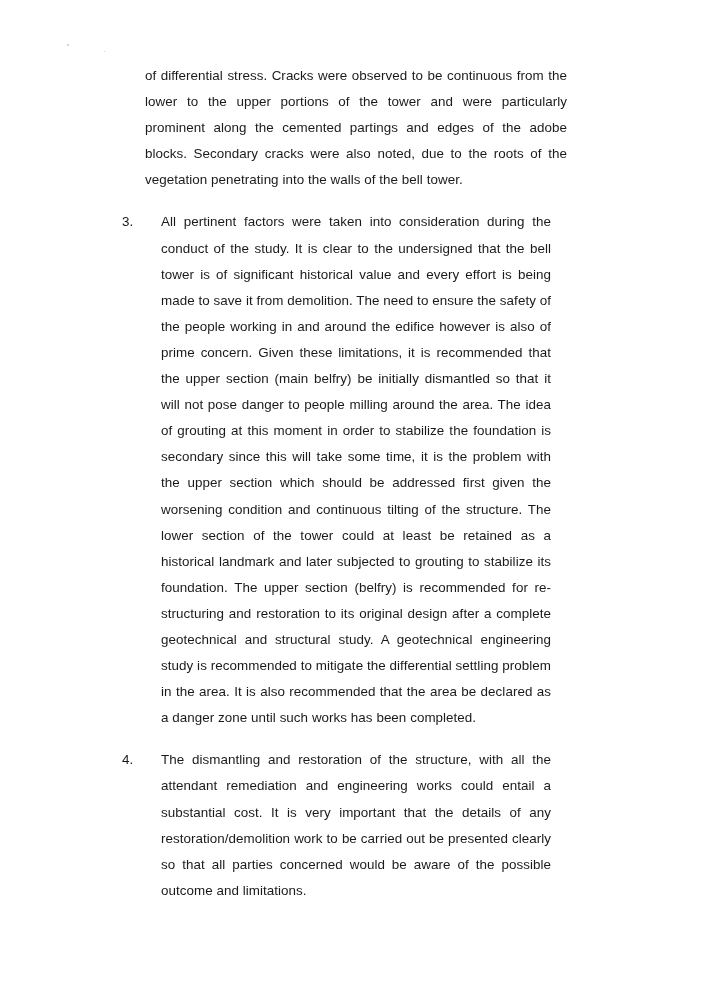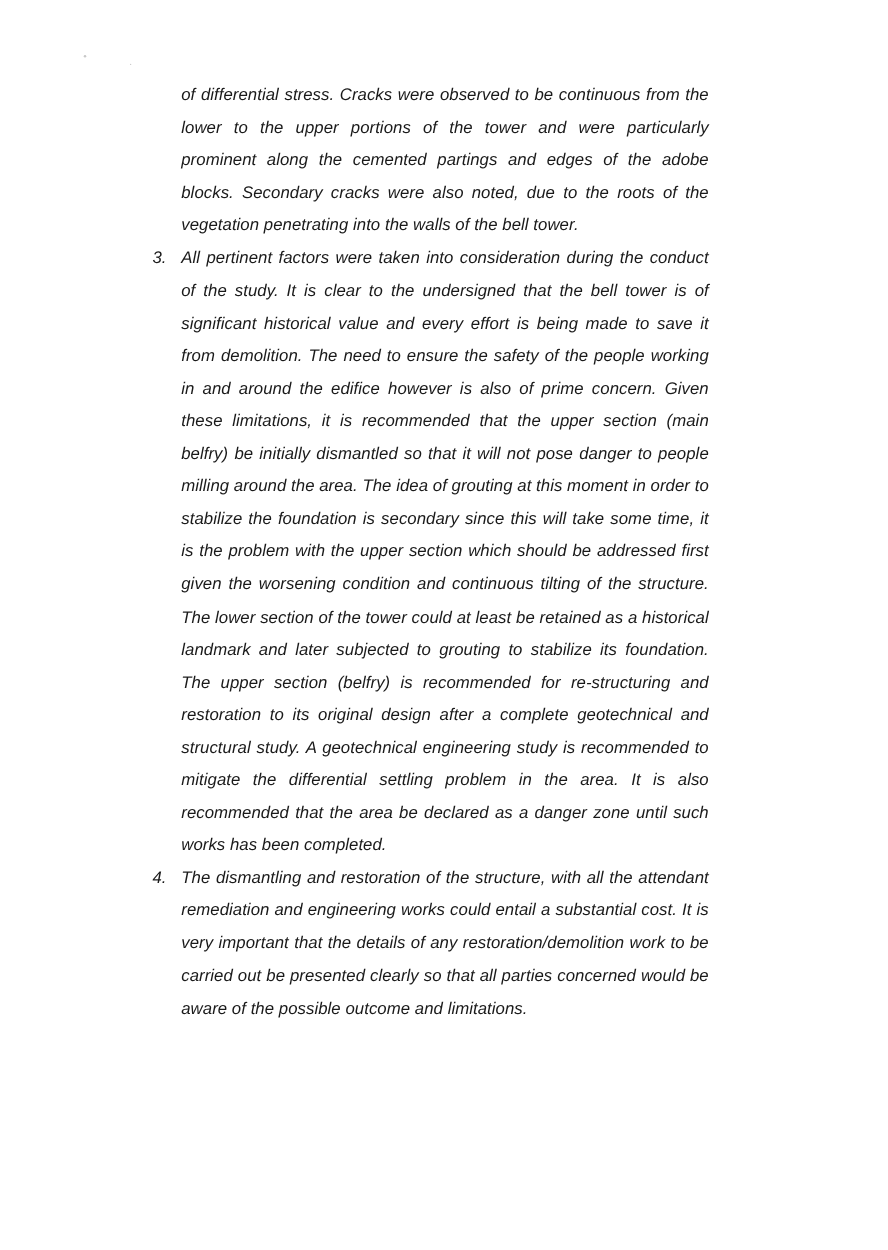--- a/index.html
+++ b/index.html
@@ -14,21 +14,20 @@
       overflow: hidden;
       font-family: "Liberation Sans", sans-serif;
       color: #1a1a1a;
     }
     .page {
       position: absolute;
       left: 0; top: 0;
       width: 710px;
       height: 1000px;
       background: #fff;
-      font-style: italic;
     }
     .speck {
       position: absolute;
       width: 2px; height: 2px;
       background: #c8c8c8;
       border-radius: 1px;
     }
     .content {
       position: absolute;
       left: 145px;
@@ -47,21 +46,21 @@
       position: relative;
       margin: 0;
     }
     .list-num {
       position: absolute;
       left: -23px;
       top: 0;
       width: 18px;
     }
     .list-text {
-      margin: 0;
+      margin: 16px;
       text-align: justify;
       text-align-last: left;
     }
   </style>
 </head>
 <body>
 
 <div class="page">
   <span class="speck" style="left:67px; top:44px;"></span>
   <span class="speck" style="left:104px; top:51px; width:1px; height:1px;"></span>

